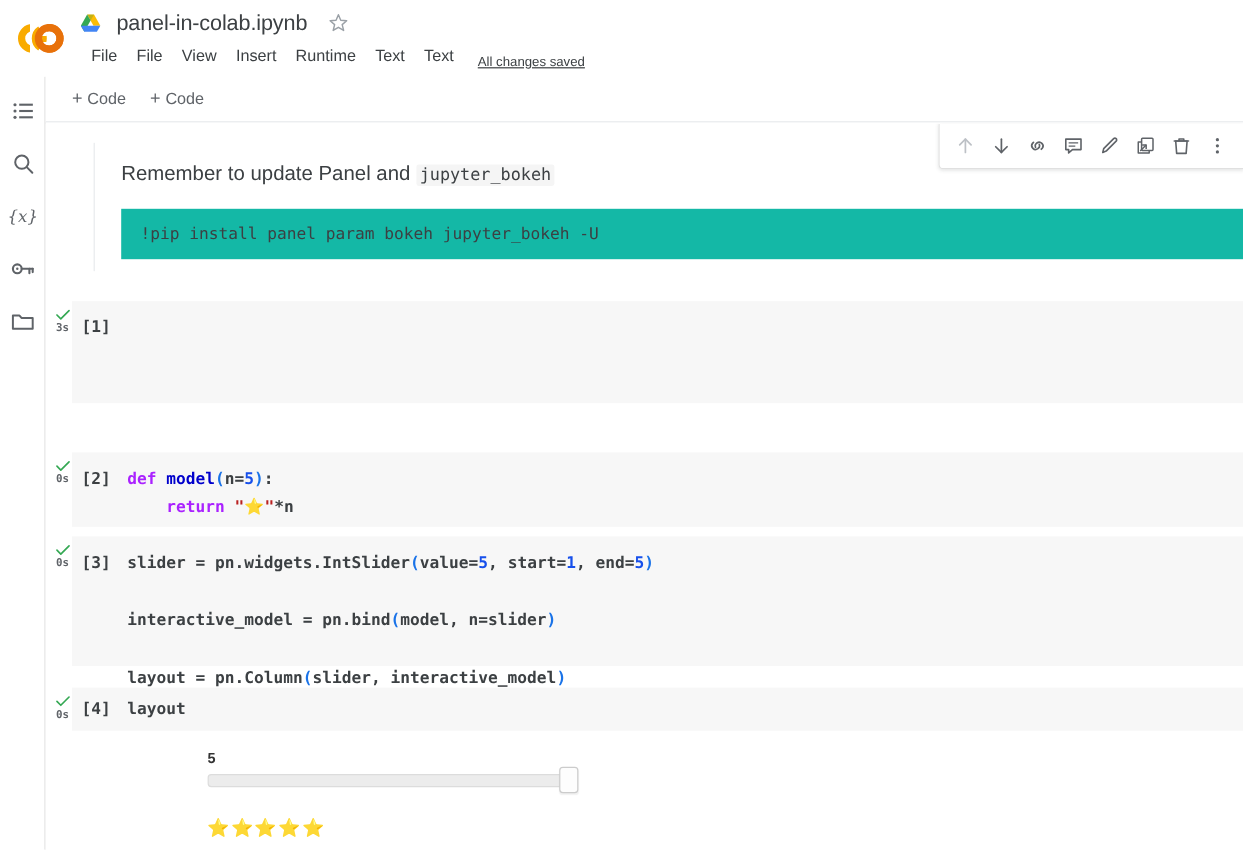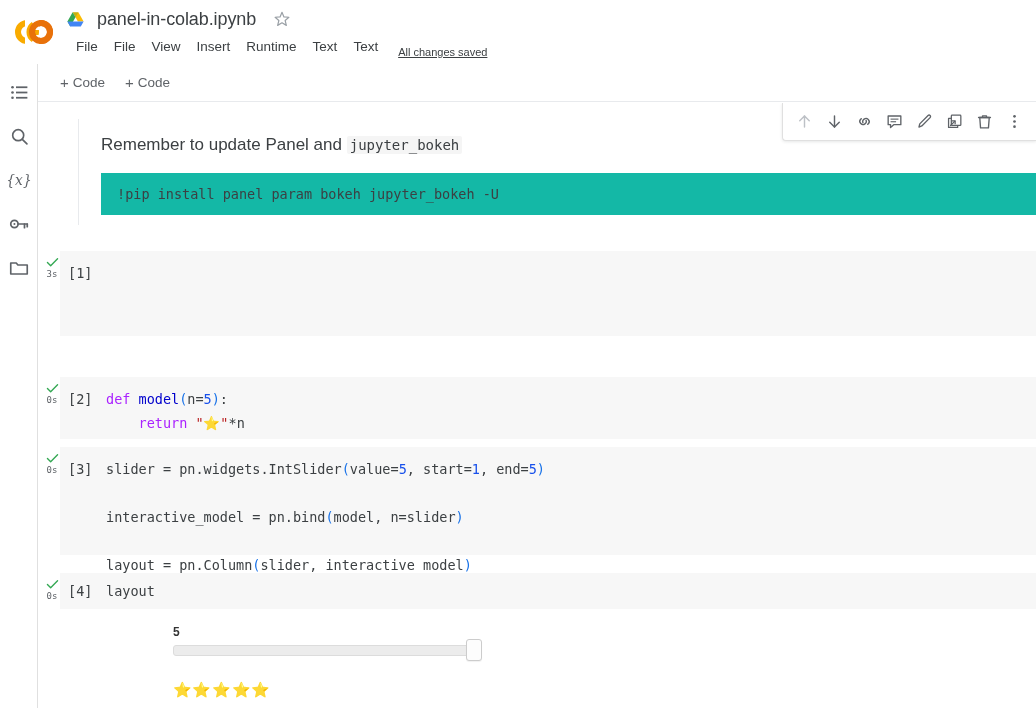--- a/index.html
+++ b/index.html
@@ -192,20 +192,21 @@
     line-height: 18px;
   }
 
   
   .code-cell {
     position: absolute;
     left: 22px;
     width: 976px;
     background: #f7f7f7;
     box-sizing: border-box;
+    font-weight: bold;
   }
   .cell-gutter {
     position: absolute;
     left: -16px;
     top: 6px;
     width: 16px;
     text-align: center;
     color: #9aa0a6;
   }
   .check {

